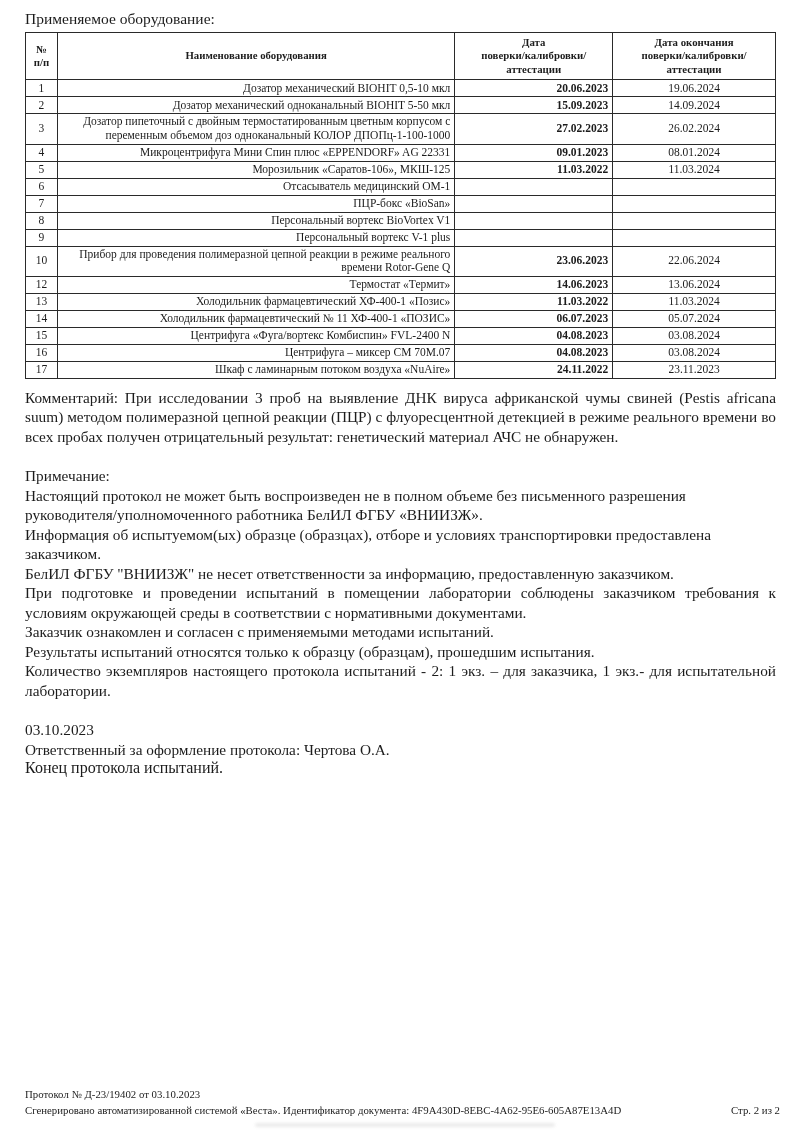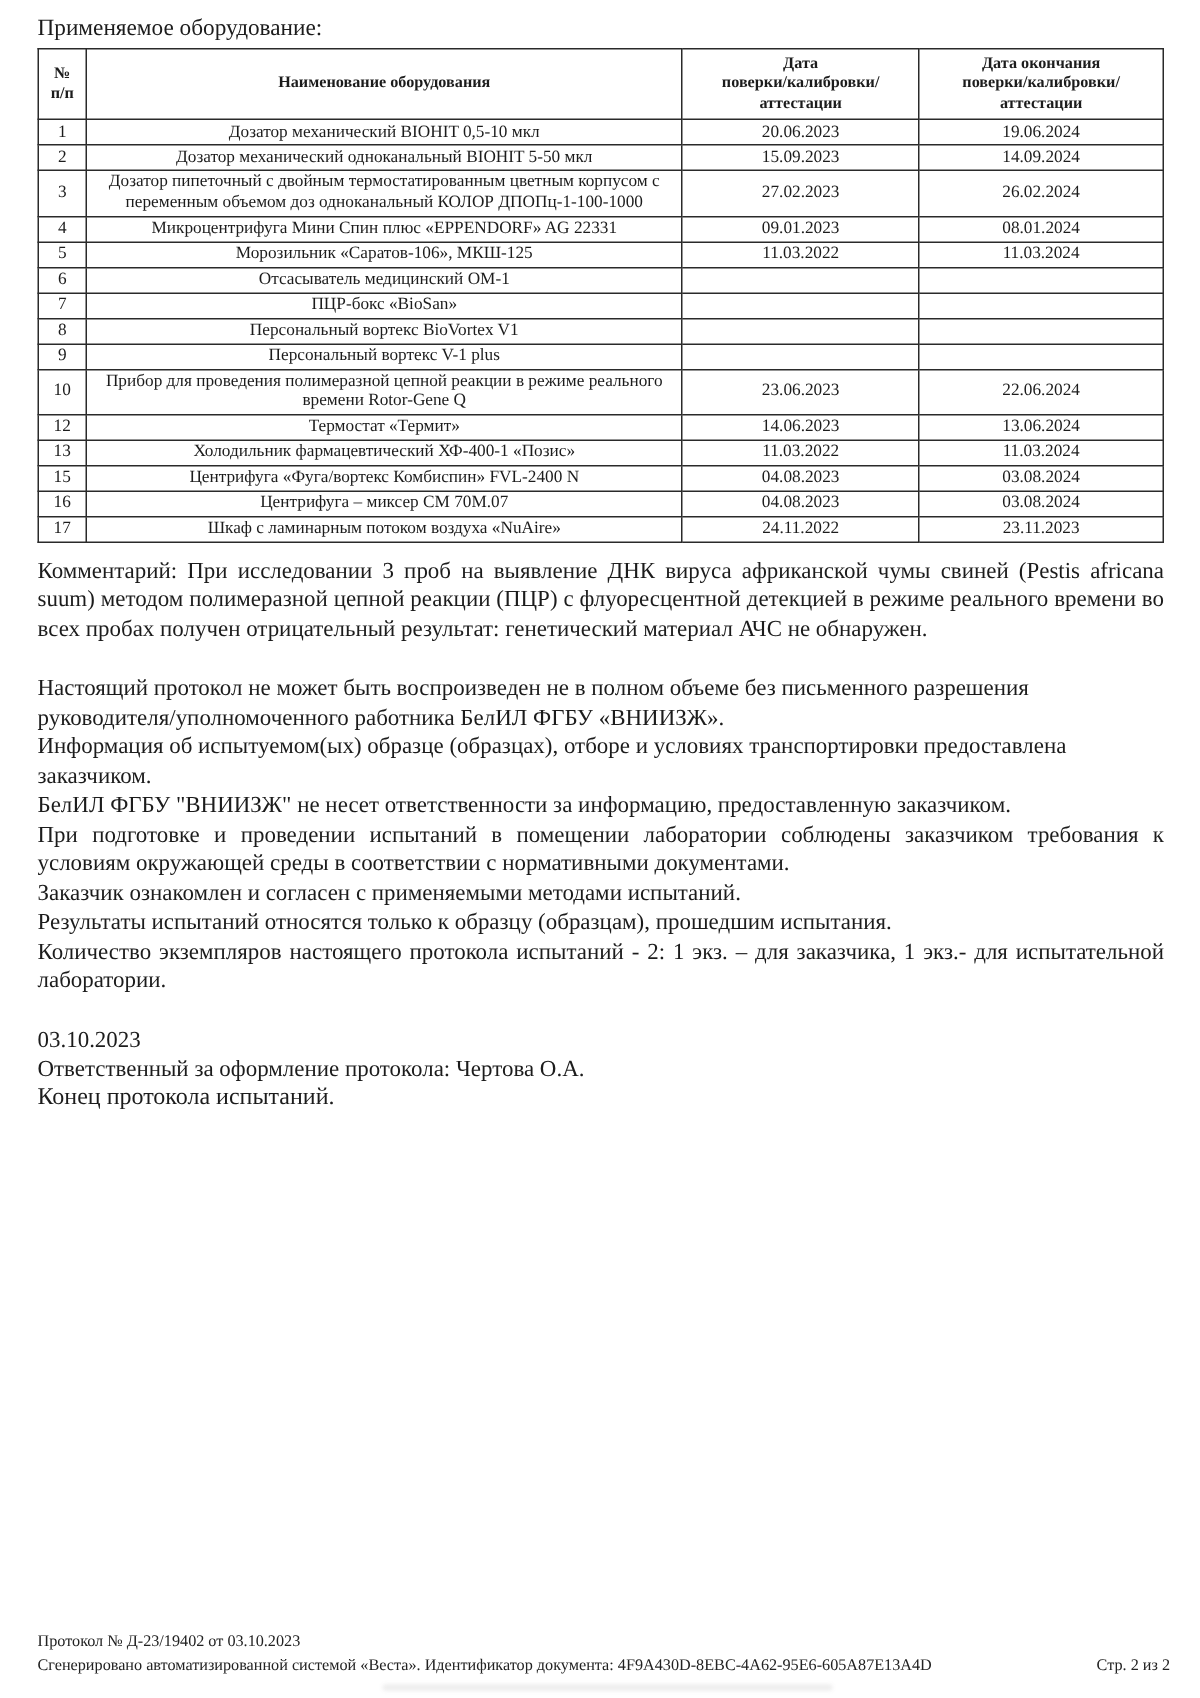--- a/index.html
+++ b/index.html
@@ -34,22 +34,22 @@
   }
   table.equip th {
     font-weight: bold;
     text-align: center;
     font-size: 10.8px;
     white-space: pre-line;
     padding: 3px 4px;
     line-height: 1.25;
   }
   td.c-num { width: 32px; text-align: center; }
-  td.c-name { width: 398px; text-align: center; padding-left: 9px; }
-  td.c-date { width: 158px; text-align: center; }
+  td.c-name { width: 398px; text-align: right; padding-left: 9px; }
+  td.c-date { width: 158px; text-align: right; font-weight: bold; }
   td.c-date2 { width: 163px; text-align: center; }
   th.h-num { width: 32px; }
   th.h-name { width: 398px; }
   th.h-date { width: 158px; margin-top: 16px; }
   th.h-date2 { width: 163px; }
   table.equip tr { height: 17px; }
 
   .para {
     font-size: 15.3px;
     line-height: 19.5px;
@@ -183,20 +183,26 @@
             <td class="c-date">14.06.2023</td>
             <td class="c-date2">13.06.2024</td>
           </tr>
           <tr>
             <td class="c-num">13</td>
             <td class="c-name">Холодильник фармацевтический ХФ-400-1 «Позис»</td>
             <td class="c-date">11.03.2022</td>
             <td class="c-date2">11.03.2024</td>
           </tr>
           <tr>
+            <td class="c-num">14</td>
+            <td class="c-name">Холодильник фармацевтический № 11 ХФ-400-1 «ПОЗИС»</td>
+            <td class="c-date">06.07.2023</td>
+            <td class="c-date2">05.07.2024</td>
+          </tr>
+          <tr>
             <td class="c-num">15</td>
             <td class="c-name">Центрифуга «Фуга/вортекс Комбиспин» FVL-2400 N</td>
             <td class="c-date">04.08.2023</td>
             <td class="c-date2">03.08.2024</td>
           </tr>
           <tr>
             <td class="c-num">16</td>
             <td class="c-name">Центрифуга – миксер СМ 70М.07</td>
             <td class="c-date">04.08.2023</td>
             <td class="c-date2">03.08.2024</td>
@@ -206,20 +212,21 @@
             <td class="c-name">Шкаф с ламинарным потоком воздуха «NuAire»</td>
             <td class="c-date">24.11.2022</td>
             <td class="c-date2">23.11.2023</td>
           </tr>
         </tbody>
     </table>
 
     <div class="para just comment-block"><span class="bold">Комментарий:</span> <span>При исследовании 3 проб на выявление ДНК вируса африканской чумы свиней (Pestis africana suum) методом полимеразной цепной реакции (ПЦР) с флуоресцентной детекцией в режиме реального времени во всех пробах получен отрицательный результат: генетический материал АЧС не обнаружен.</span></div>
 
     <div class="note-block">
+      <div class="para">Примечание:</div>
       <div class="para">Настоящий протокол не может быть воспроизведен не в полном объеме без письменного разрешения руководителя/уполномоченного работника БелИЛ ФГБУ «ВНИИЗЖ».</div>
       <div class="para">Информация об испытуемом(ых) образце (образцах), отборе и условиях транспортировки предоставлена заказчиком.</div>
       <div class="para">БелИЛ ФГБУ "ВНИИЗЖ" не несет ответственности за информацию, предоставленную заказчиком.</div>
       <div class="para just">При подготовке и проведении испытаний в помещении лаборатории соблюдены заказчиком требования к условиям окружающей среды в соответствии с нормативными документами.</div>
       <div class="para">Заказчик ознакомлен и согласен с применяемыми методами испытаний.</div>
       <div class="para bold">Результаты испытаний относятся только к образцу (образцам), прошедшим испытания.</div>
       <div class="para just">Количество экземпляров настоящего протокола испытаний - 2: 1 экз. – для заказчика, 1 экз.- для испытательной лаборатории.</div>
     </div>
 
     <div class="sign-row">

